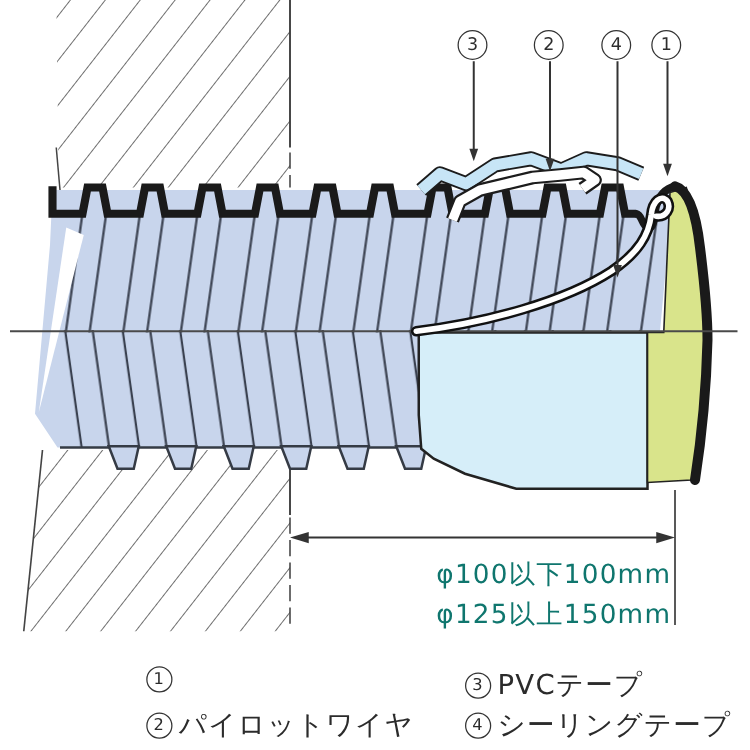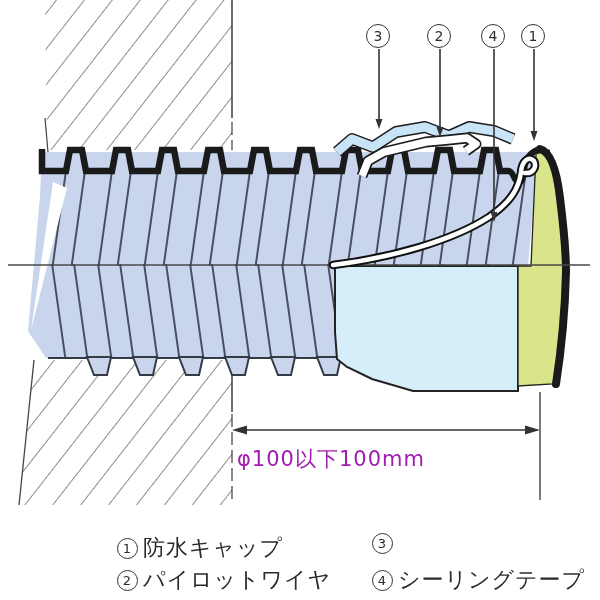--- a/index.html
+++ b/index.html
@@ -7,22 +7,22 @@
     position:relative;width:600px;height:600px;background:#ffffff;
     font-family:"DejaVu Sans",sans-serif;color:#2d2d2d;overflow:hidden;
   }
   svg.diagram{position:absolute;left:0;top:0;}
   .callout{
     position:absolute;width:22px;height:22px;border:1.6px solid #333;
     border-radius:50%;display:flex;align-items:center;justify-content:center;
     font-size:14px;line-height:1;background:#fff;box-sizing:content-box;
   }
   .dim-text{
-    position:absolute;left:237px;top:443px;width:300px;text-align:left;
-    font-size:21px;line-height:32px;letter-spacing:1px;color:#a21caf;white-space:nowrap;
+    position:absolute;left:237px;top:443px;width:300px;text-align:right;
+    font-size:21px;line-height:32px;letter-spacing:1px;color:#0f766e;white-space:nowrap;
   }
   .legend-item{
     position:absolute;display:flex;align-items:center;gap:5px;
     font-size:22px;letter-spacing:1px;color:#2b2b2b;white-space:nowrap;
   }
   .legend-num{
     display:inline-flex;align-items:center;justify-content:center;flex:0 0 auto;
     width:19px;height:19px;border:1.5px solid #333;border-radius:50%;
     font-size:13px;line-height:1;box-sizing:content-box;
   }
@@ -123,31 +123,32 @@
     </g>
   </svg>
 
   <div class="callout" style="left:366px;top:24px;">3</div>
   <div class="callout" style="left:427px;top:24px;">2</div>
   <div class="callout" style="left:481px;top:24px;">4</div>
   <div class="callout" style="left:521px;top:24px;">1</div>
 
   <div class="dim-text">
     <div>φ100以下100mm</div>
+    <div>φ125以上150mm</div>
   </div>
 
   <div class="legend-item" style="left:117px;top:533px;">
     <span class="legend-num">1</span>
-    <span>防水キャップ</span>
   </div>
   <div class="legend-item" style="left:117px;top:565px;">
     <span class="legend-num">2</span>
     <span>パイロットワイヤ</span>
   </div>
   <div class="legend-item" style="left:372px;top:533px;">
     <span class="legend-num">3</span>
+    <span>PVCテープ</span>
   </div>
   <div class="legend-item" style="left:372px;top:565px;">
     <span class="legend-num">4</span>
     <span>シーリングテープ</span>
   </div>
 
 </div>
 
 </body></html>

